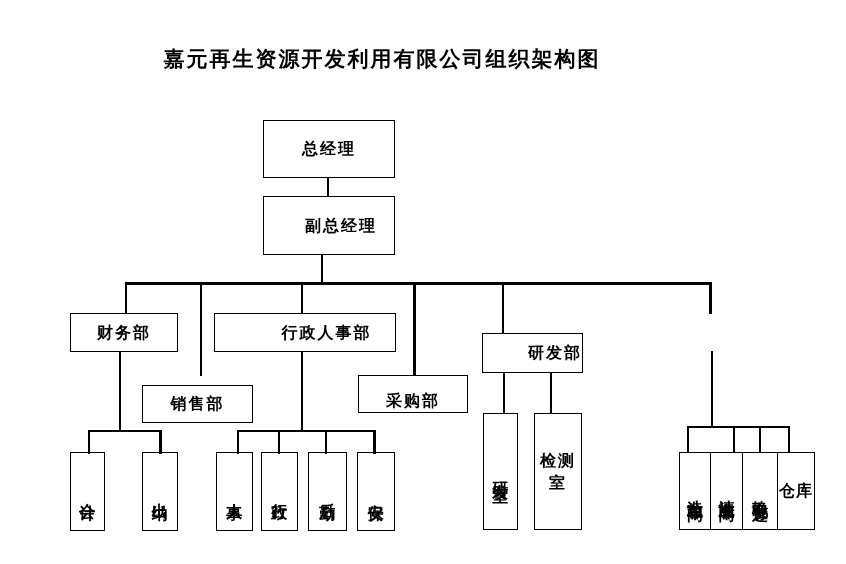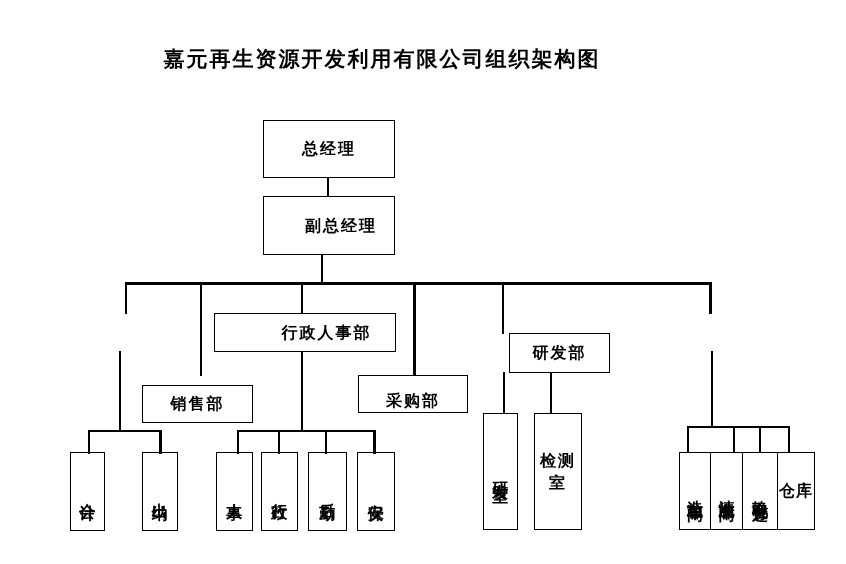--- a/index.html
+++ b/index.html
@@ -35,30 +35,33 @@
 
   <div id="chart-title">嘉元再生资源开发利用有限公司组织架构图</div>
 
   <div class="box" style="left:263px; top:120px; width:132px; height:58px;">
     <span>总经理</span>
   </div>
   <div class="box" style="left:263px; top:196px; width:132px; height:59px;padding-left:24px;">
     <span>副总经理</span>
   </div>
 
+  <div class="box" style="left:70px; top:313px; width:108px; height:39px;">
+    <span>财务部</span>
+  </div>
   <div class="box" style="left:142px; top:374px; width:111px; height:38px;margin-top:11px;">
     <span>销售部</span>
   </div>
   <div class="box" style="left:214px; top:313px; width:182px; height:39px;padding-left:43px;">
     <span>行政人事部</span>
   </div>
   <div class="box" style="left:358px; top:375px; width:110px; height:38px;align-items:flex-end;">
     <span>采购部</span>
   </div>
-  <div class="box" style="left:509px; top:333px; width:101px; height:40px;">
+  <div class="box" style="left:482px; top:333px; width:101px; height:40px;justify-content:flex-end;">
     <span>研发部</span>
   </div>
 
   <div class="box v" style="left:70px; top:452px; width:35px; height:79px;">
     <span>会计</span>
   </div>
   <div class="box v" style="left:142px; top:452px; width:36px; height:79px;">
     <span>出纳</span>
   </div>
 

